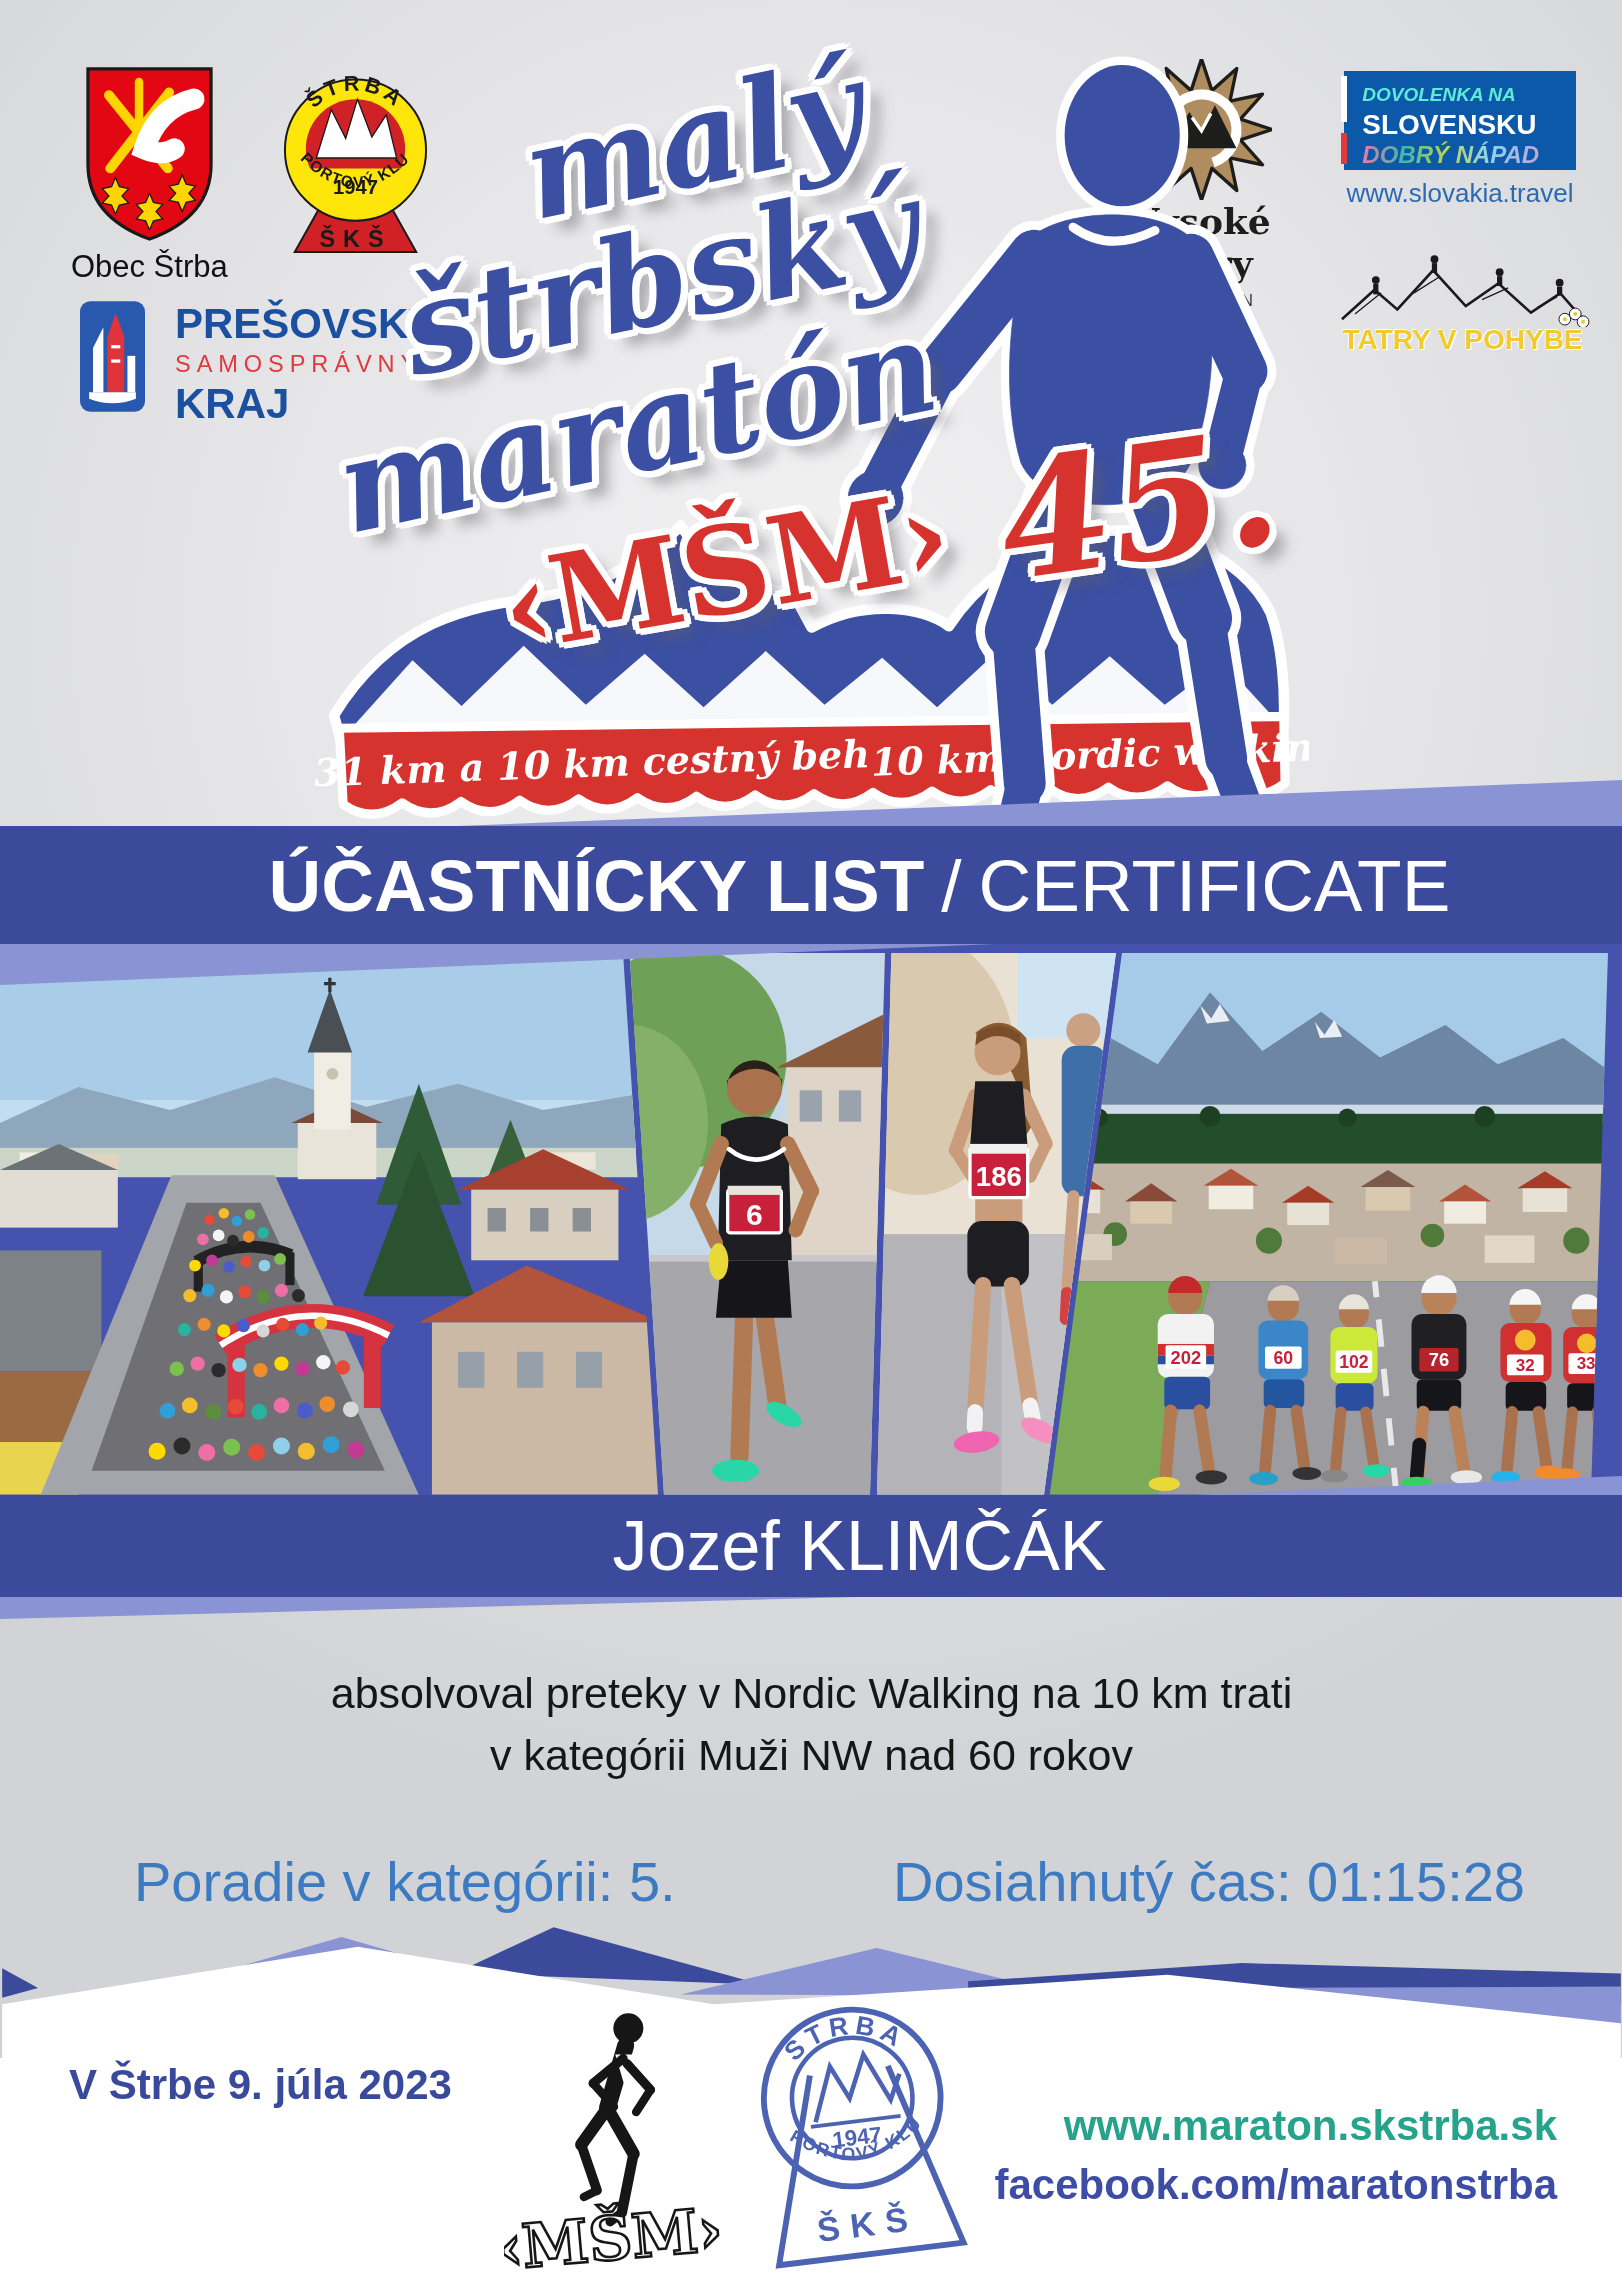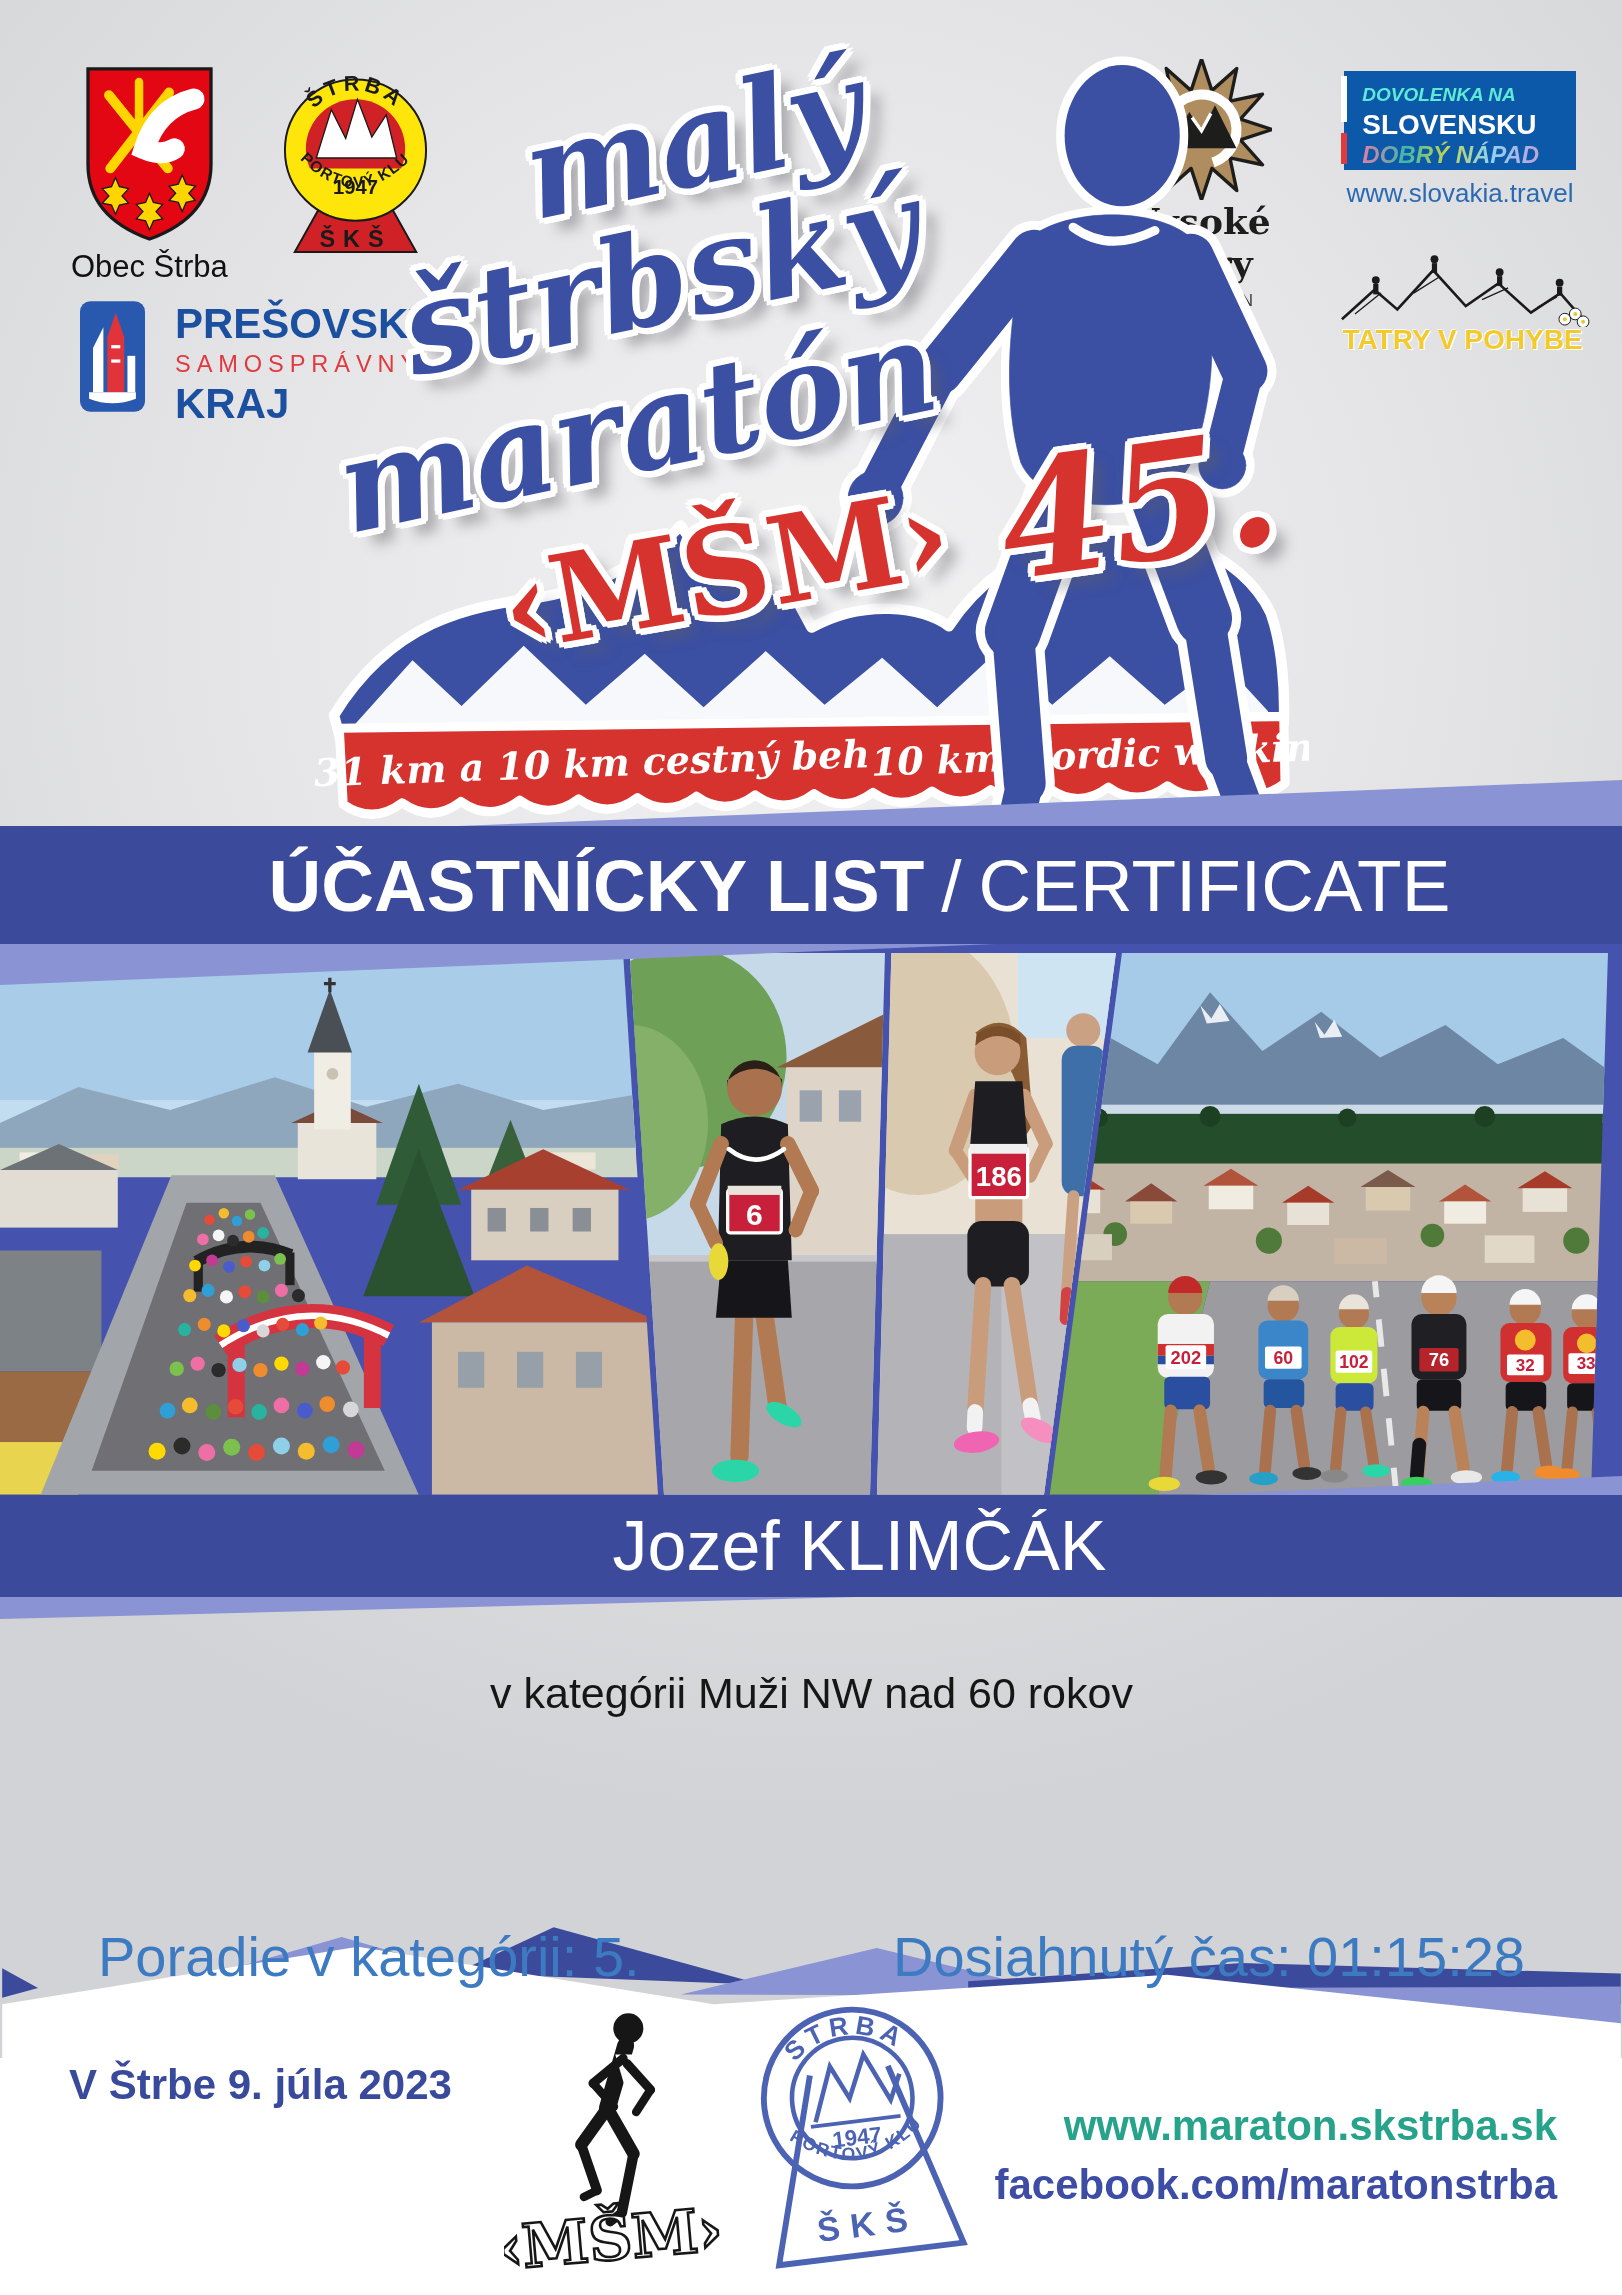--- a/index.html
+++ b/index.html
@@ -64,21 +64,21 @@
   .photo svg{width:100%;height:100%;display:block;}
   .ph1{left:0;width:661px;clip-path:polygon(0 0,623px 0,658px 542px,0 542px);}
   .ph2{left:623px;width:263px;clip-path:polygon(6.5px 0,262px 0,247px 542px,41px 542px);}
   .ph3{left:877px;width:241px;clip-path:polygon(14.4px 0,239px 0,167px 542px,0 542px);}
   .ph4{left:1040px;width:569px;clip-path:polygon(82px 0,568px 0,551px 542px,9.8px 542px);}
   .nameband{left:0;top:1495px;width:1623px;height:102px;background:#3c4a9c;z-index:5;
             display:flex;align-items:center;justify-content:center;color:#fff;font-size:70px;padding-left:48px;}
   
   .statement{left:0;top:1662px;width:1623px;text-align:center;font-size:43px;
              color:#161616;line-height:62px;z-index:2;}
-  .res{top:1924px;font-size:56px;color:#3c7ac1;z-index:2;}
+  .res{top:1849px;font-size:56px;color:#3c7ac1;z-index:2;margin-left:36px;}
   .res-l{left:98px;}
   .res-r{right:98px;text-align:right;}
   
   .mtn{left:0;top:1890px;z-index:1;}
   .bwhite{left:0;top:2058px;width:1623px;height:238px;background:#fff;z-index:1;}
   .date{left:69px;top:2061px;font-size:42px;font-weight:bold;color:#394a9c;z-index:2;}
   .stamp-msm{left:504px;top:1997px;width:216px;height:281px;z-index:2;}
   .stamp-sks{left:739px;top:1993px;width:236px;height:288px;z-index:2;
              transform:rotate(-7deg);opacity:.93;}
   .urls{left:916px;top:2102px;width:641px;text-align:right;z-index:2;}
@@ -570,20 +570,21 @@
     </div>
   </div>
 
   <div class="abs wedge w-an"></div>
   <div class="abs nameband">
     <span>Jozef KLIMČÁK</span>
   </div>
   <div class="abs wedge w-bn"></div>
 
   <div class="abs statement">
+    <div>absolvoval preteky v Nordic Walking na 10 km trati</div>
     <div>v kategórii Muži NW nad 60 rokov</div>
   </div>
 
   <div class="abs res res-l">
     <span>Poradie v kategórii:</span>
     <span>5.</span>
   </div>
   <div class="abs res res-r">
     <span>Dosiahnutý čas:</span>
     <span>01:15:28</span>

